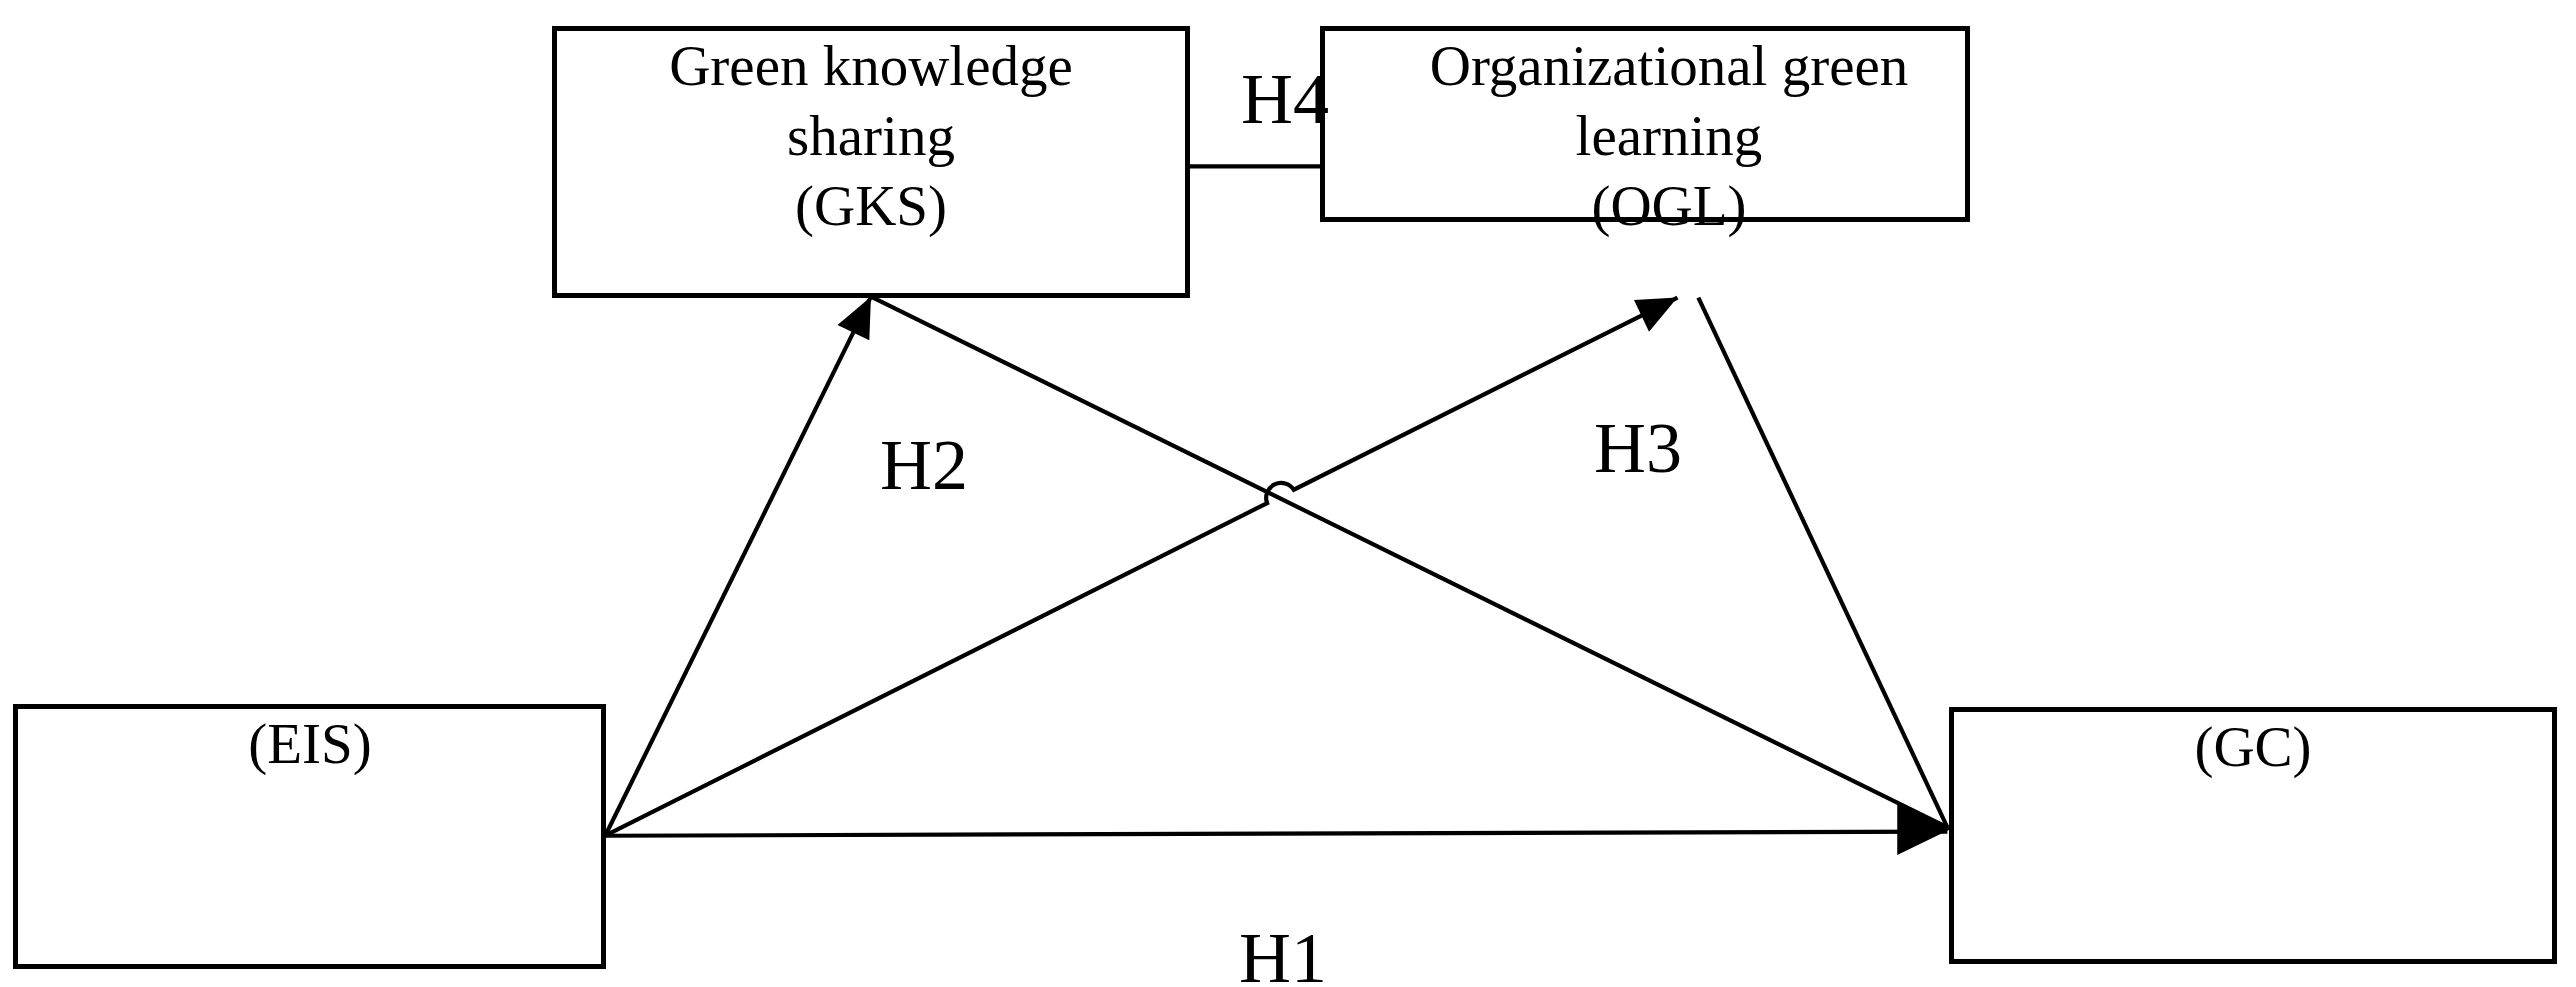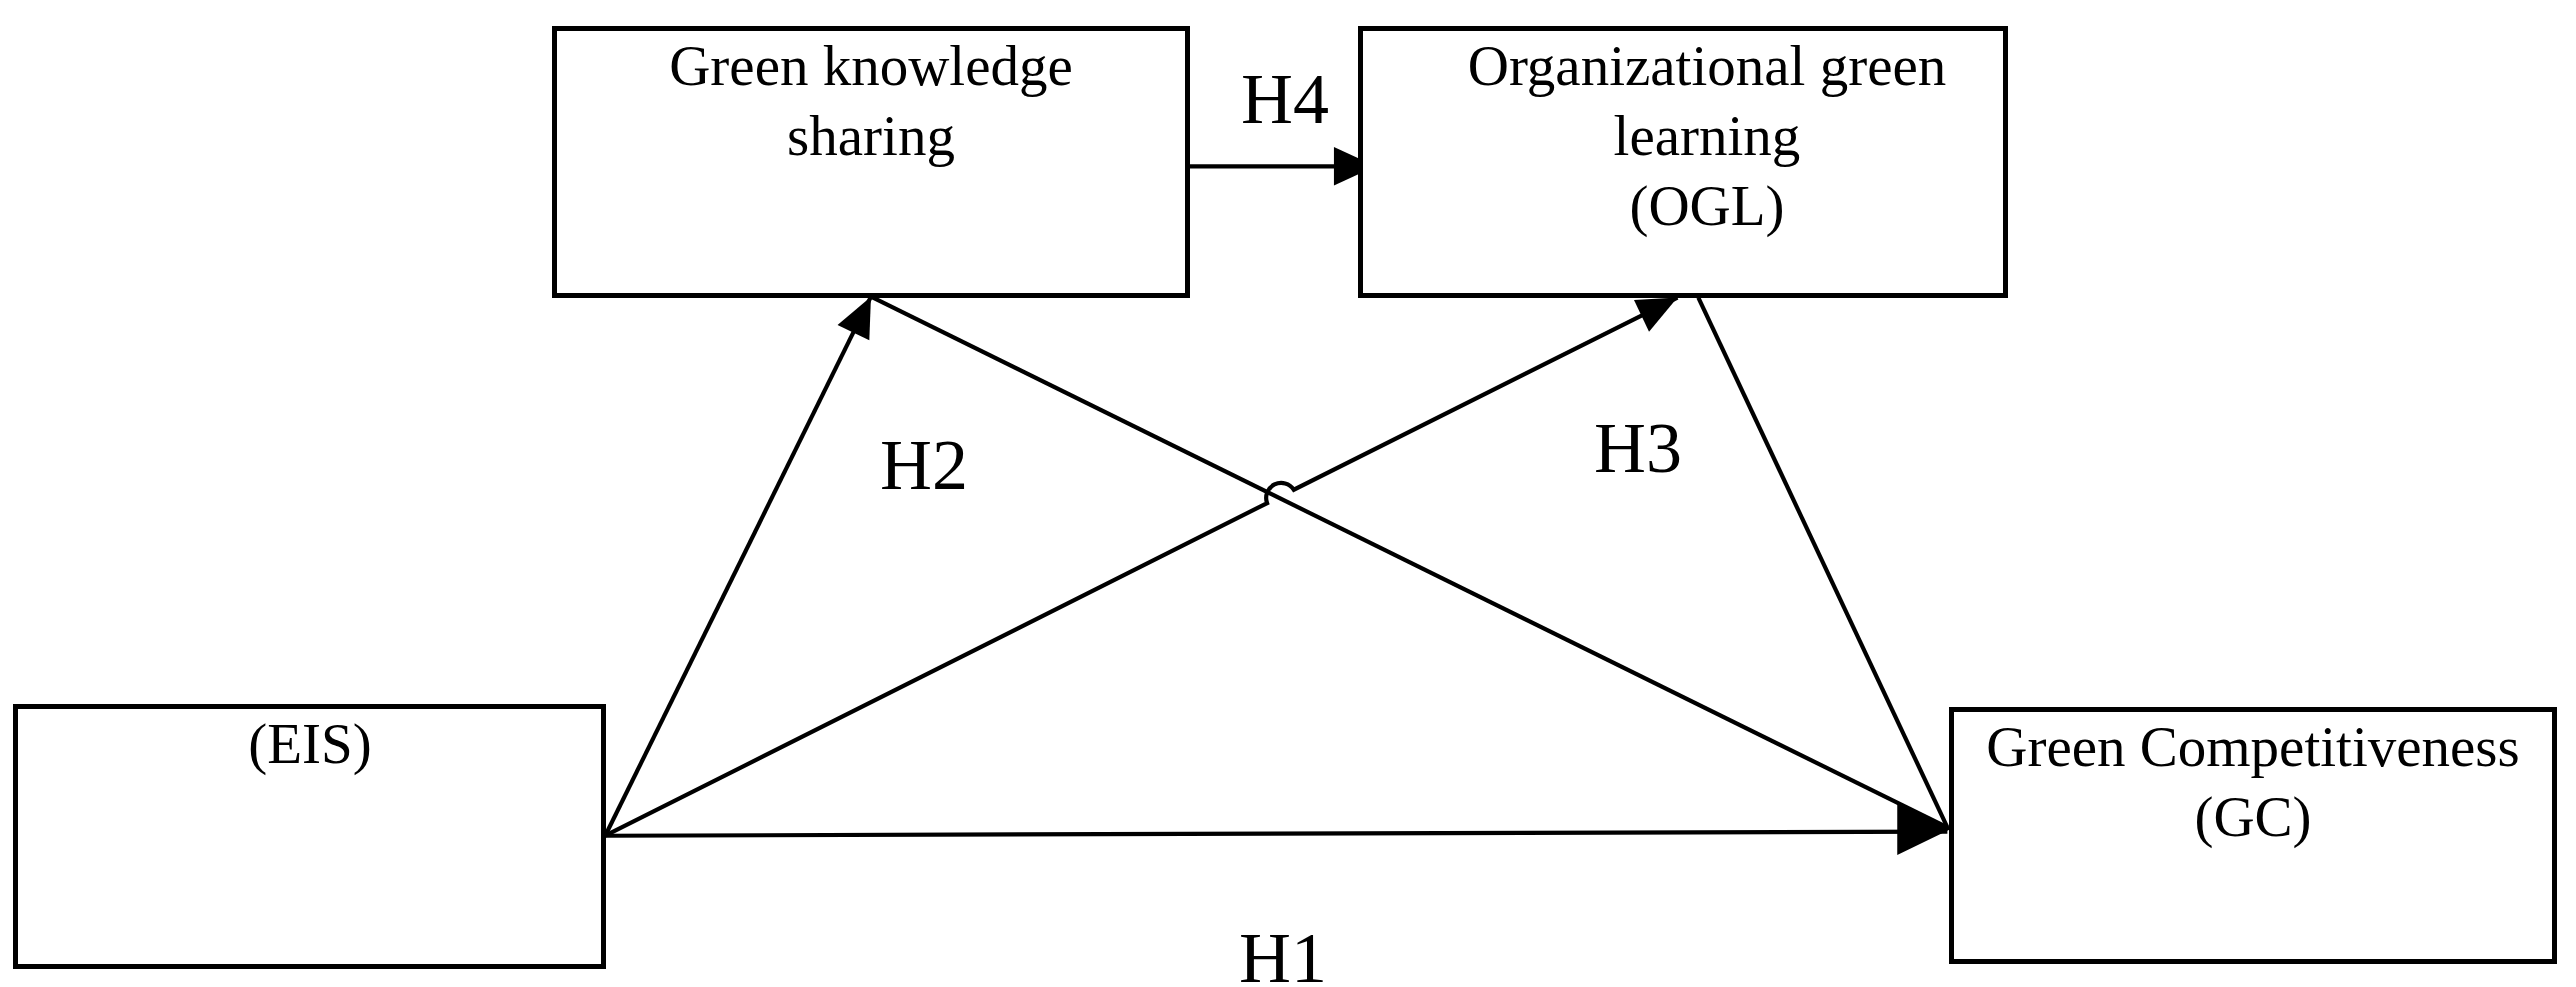--- a/index.html
+++ b/index.html
@@ -32,21 +32,21 @@
     flex-direction: column;
     align-items: center;
     justify-content: flex-start;
     text-align: center;
     font-size: 57px;
     line-height: 70px;
     z-index: 2;
   }
   .node .ln { white-space: nowrap; }
   #box-gks { left: 552px;  top: 26px;  width: 638px; height: 272px; }
-  #box-ogl { left: 1358px; top: 26px;  width: 650px; height: 272px; padding-left: 48px; }
+  #box-ogl { left: 1320px; top: 26px;  width: 650px; height: 196px; padding-left: 48px; }
   #box-eis { left: 13.4px;   top: 704px; width: 593px; height: 265px; }
   #box-gc  { left: 1949px; top: 707px; width: 608px; height: 257px; }
   .hyp {
     position: absolute;
     transform: translate(-50%, -50%);
     font-size: 72px;
     line-height: 1;
     white-space: nowrap;
     z-index: 3;
   }
@@ -79,34 +79,34 @@
       <polygon points="1646,199 1596,176 1596,222"></polygon>
       <polygon points="1042,355 1040,407 1002,389"></polygon>
       <polygon points="2007,356 1973,397 1955,359"></polygon>
       <polygon points="2336,991 2270,959 2270,1023"></polygon>
     </g>
   </svg>
 
   <div class="node" id="box-gks">
     <div class="ln">Green knowledge</div>
     <div class="ln">sharing</div>
+    <div class="ln">(GKS)</div>
   </div>
 
   <div class="node" id="box-ogl">
     <div class="ln">Organizational green</div>
     <div class="ln">learning</div>
     <div class="ln">(OGL)</div>
   </div>
 
   <div class="node" id="box-eis">
     <div class="ln">(EIS)</div>
   </div>
 
   <div class="node" id="box-gc">
-    <div class="ln">Green Competitiveness</div>
     <div class="ln">(GC)</div>
   </div>
 
   <div class="hyp" id="lbl-h4">H4</div>
   <div class="hyp" id="lbl-h2">H2</div>
   <div class="hyp" id="lbl-h3">H3</div>
   <div class="hyp" id="lbl-h1">H1</div>
 
 </div>
 

